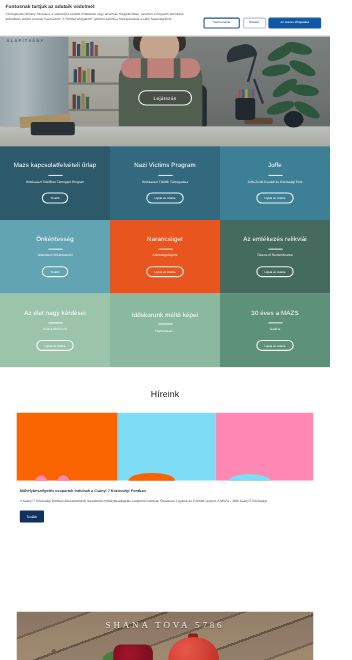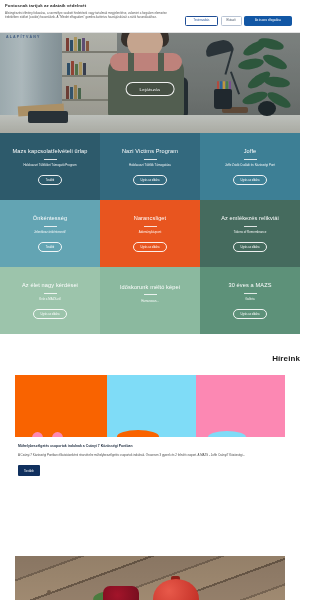--- a/index.html
+++ b/index.html
@@ -110,23 +110,22 @@
   .card-sub { font-size:2.9px; color:#fff; opacity:0.94; line-height:1.35; letter-spacing:0.02px; }
   .card-btn {
     margin-top:7px; border:0.6px solid rgba(255,255,255,0.9); border-radius:9px;
     padding:2.4px 7px; color:#fff; font-size:2.6px; white-space:nowrap; cursor:pointer;
   }
   .card-btn.hidden { visibility:hidden; }
 
   
   .news { position:absolute; top:334px; left:0; width:300px; background:#fff; }
   .news-heading {
-    text-align:right; font-size:8px; color:#1b1b1b; padding:20px 0 12px;
+    text-align:center; font-size:8px; color:#1b1b1b; padding:20px 0 12px;
     letter-spacing:0.1px;
-    font-weight:bold;
   }
   .news-card { width:270px; margin:0 auto; }
   .news-img { width:270px; height:62px; display:flex; position:relative; overflow:hidden; }
   .ni-1 { width:34%; background:#f96300; position:relative; }
   .ni-2 { width:33%; background:#7fdcf7; position:relative; }
   .ni-3 { width:33%; background:#fc88b3; position:relative; }
   .blobA { position:absolute; bottom:-7px; left:18%; width:11px; height:12px;
     border-radius:50%; background:#fc88b3; }
   .blobB { position:absolute; bottom:-7px; left:40%; width:11px; height:12px;
     border-radius:50%; background:#fc88b3; }
@@ -350,15 +349,16 @@
     </div>
   </div>
 
   <div class="shana">
     <div class="wood"></div>
     <div class="dot"></div>
     <div class="leafg"></div>
     <div class="seeds"></div>
     <div class="pom-crown"></div>
     <div class="pom"></div>
+    <div class="shana-text">SHANA TOVA 5786</div>
   </div>
 
 </div>
 
 </body></html>

